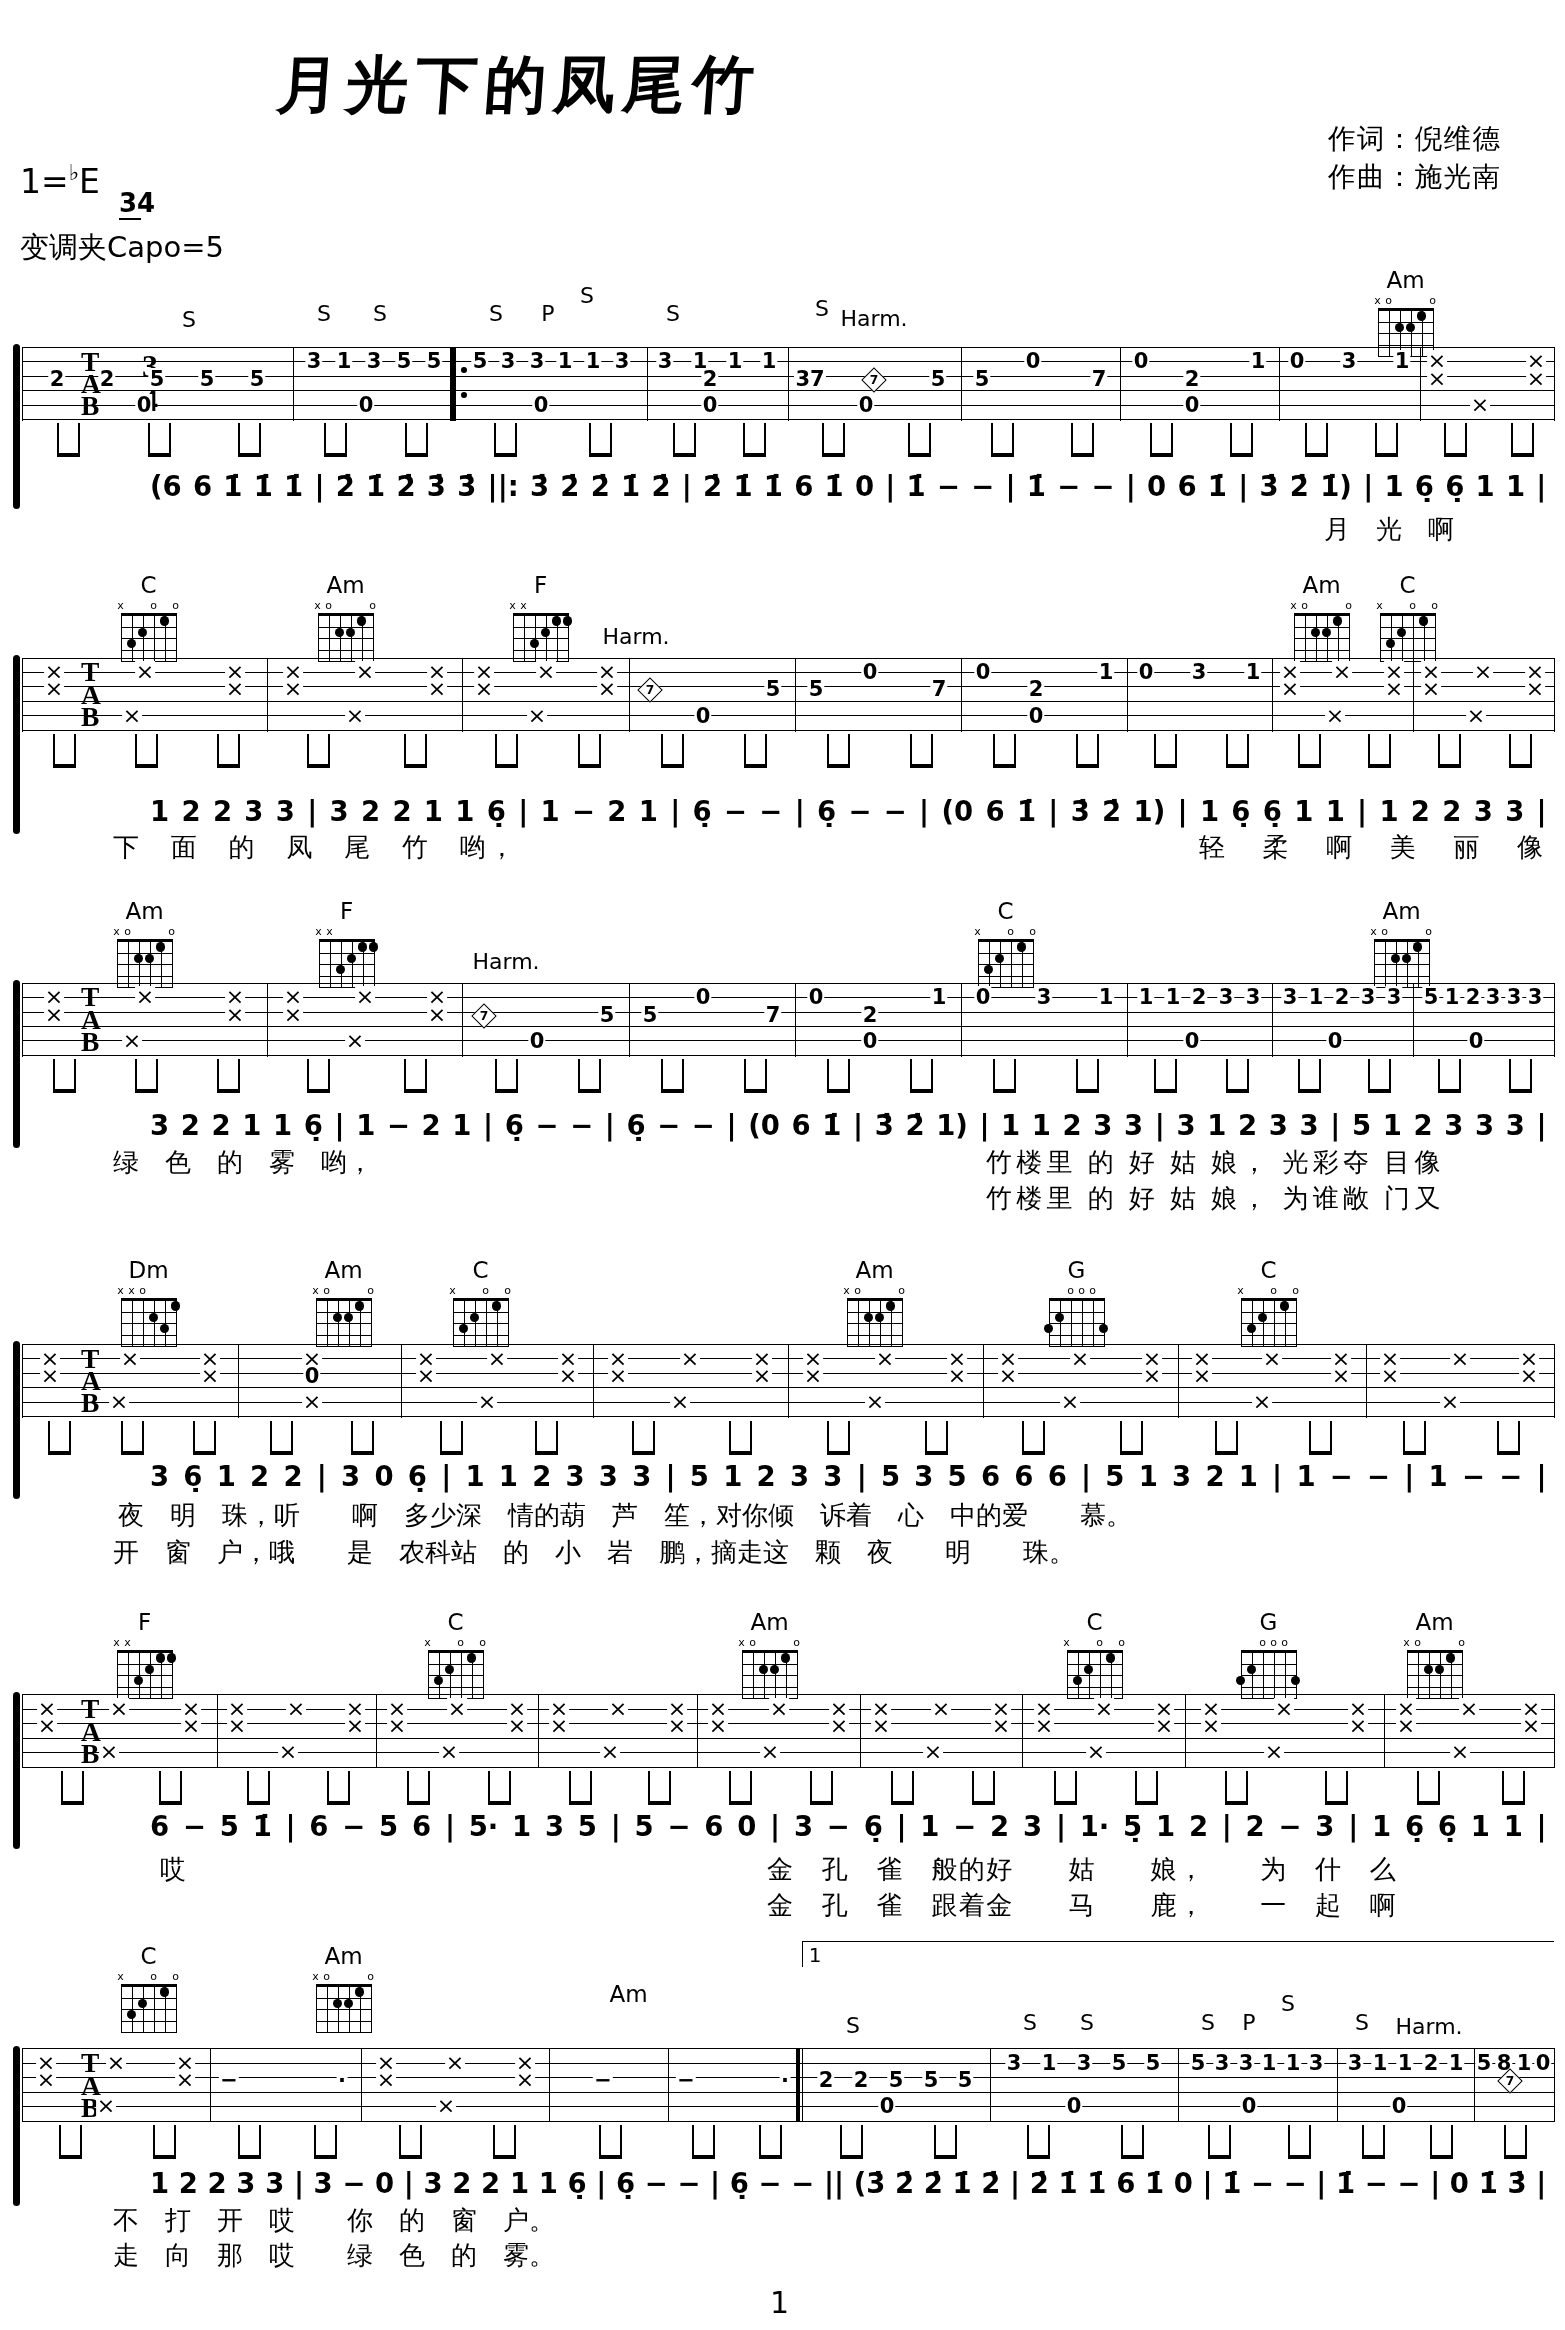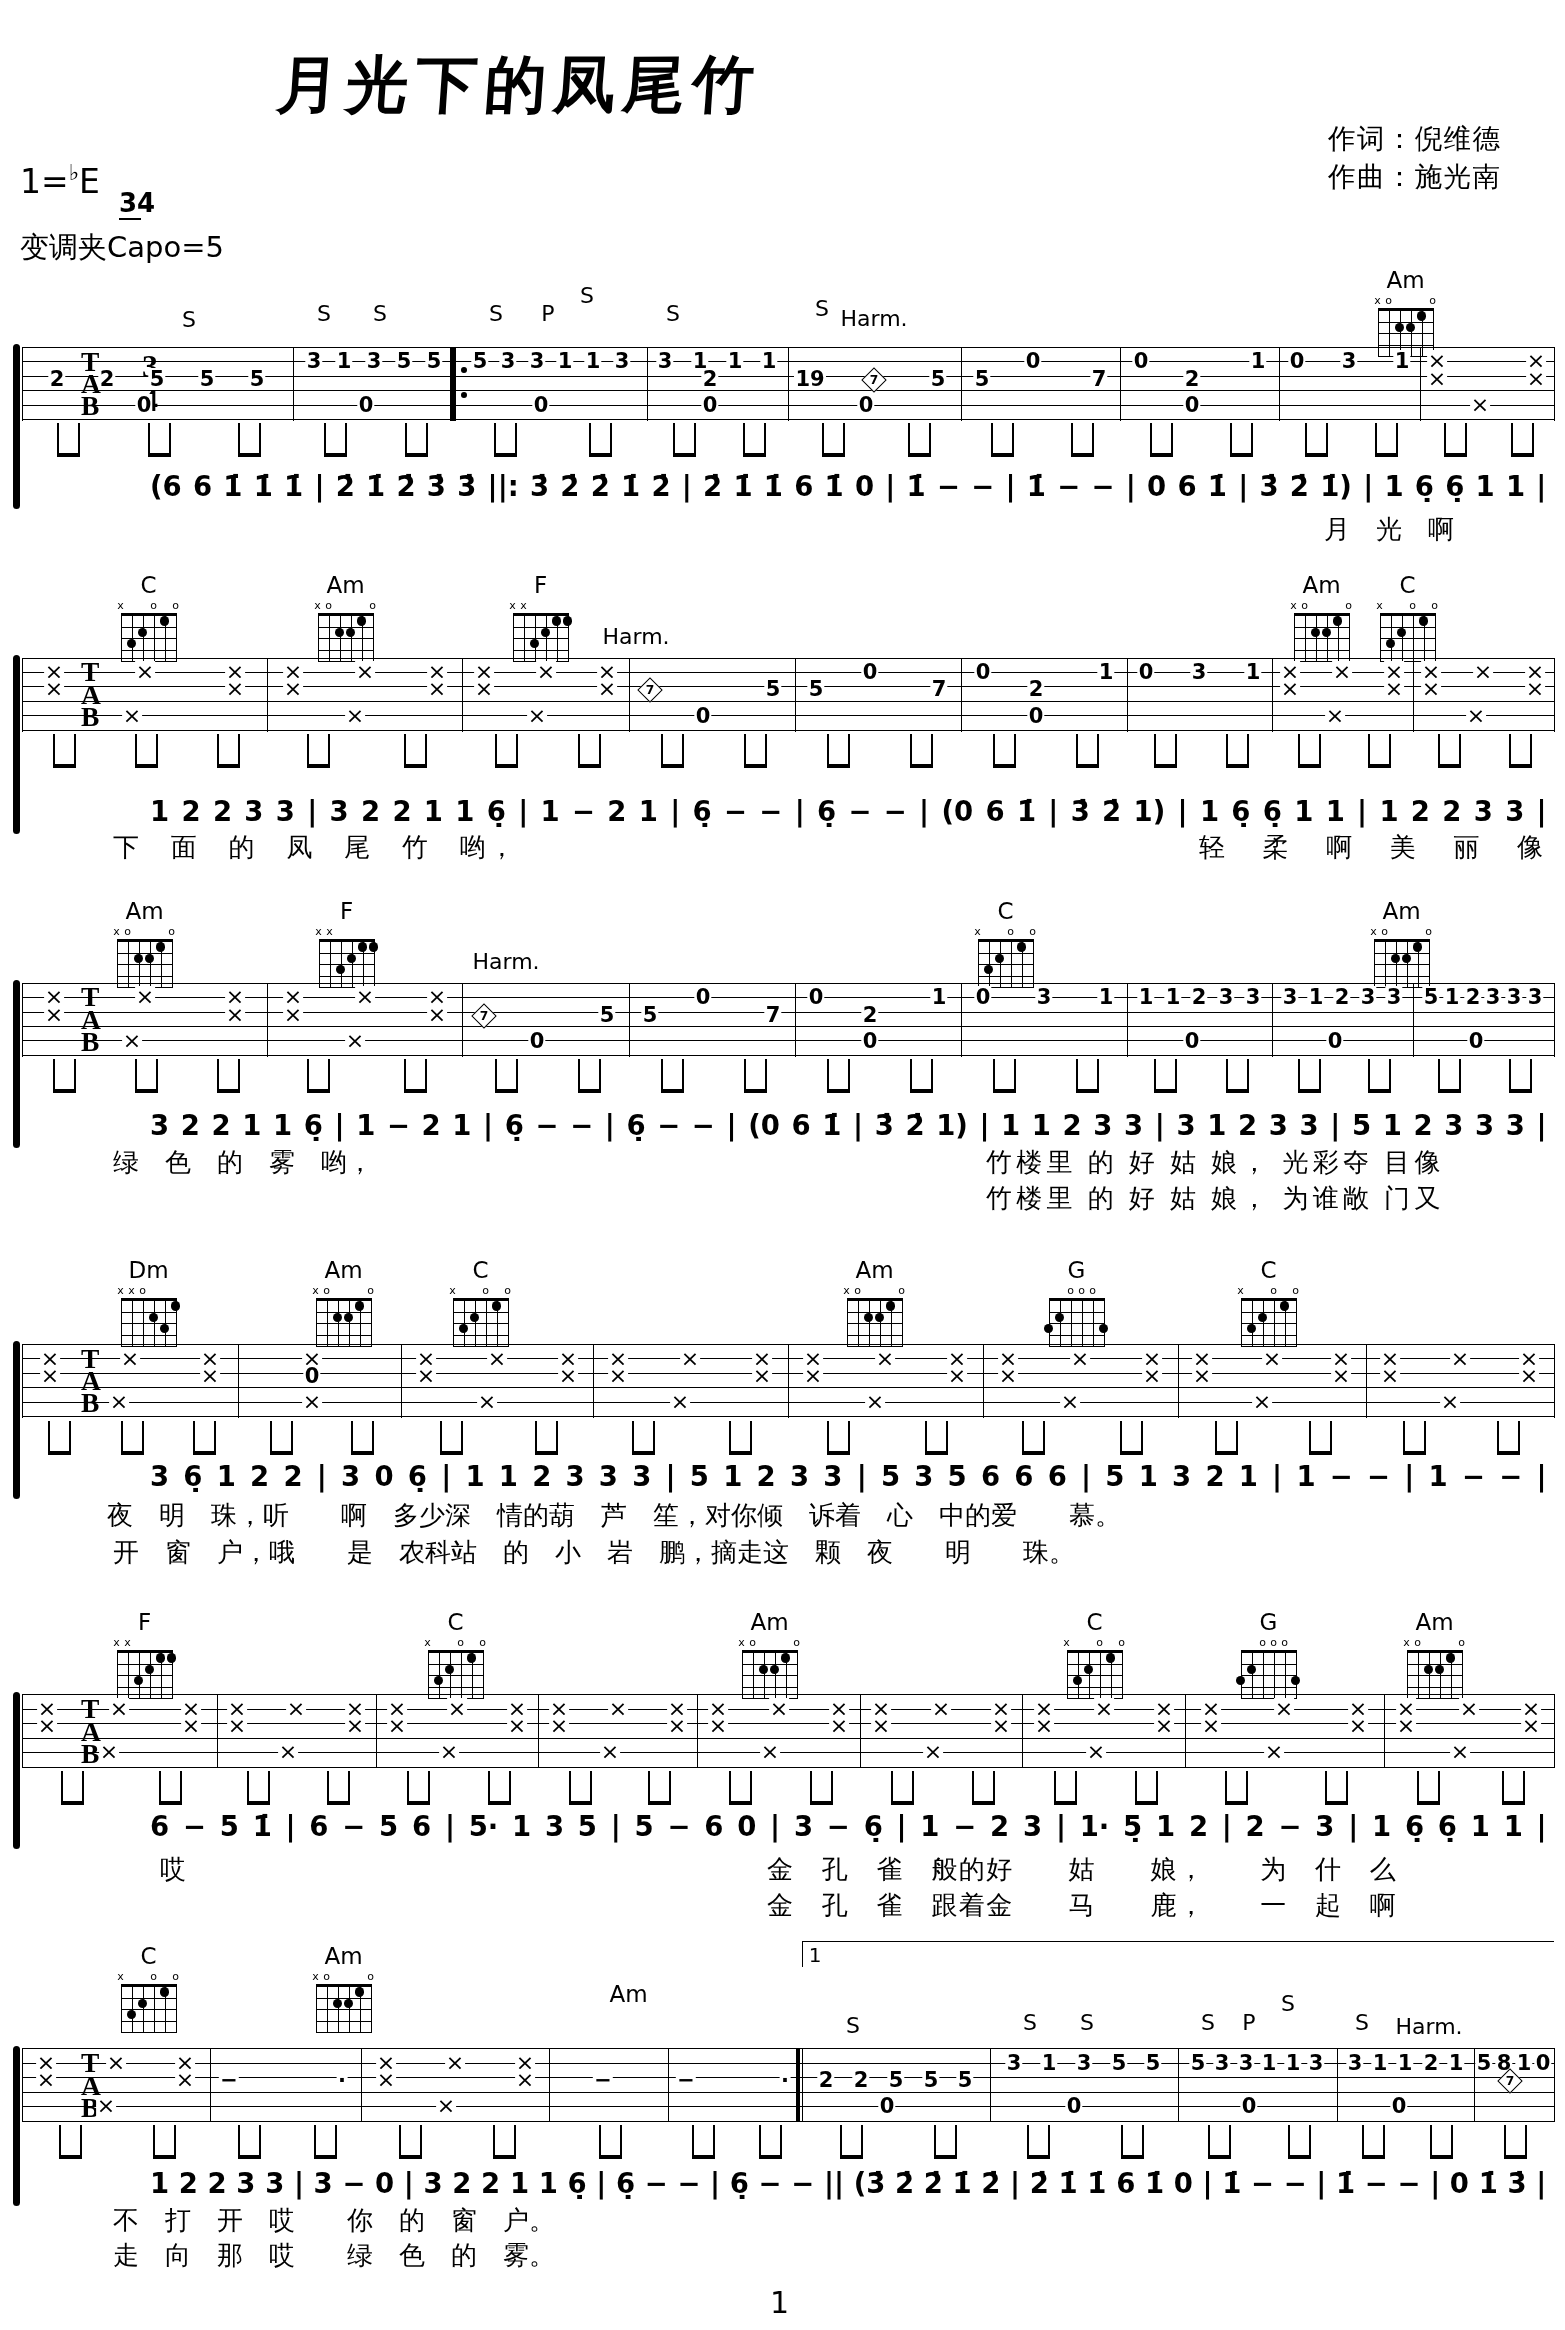--- a/index.html
+++ b/index.html
@@ -136,21 +136,21 @@
       <div class="bar" style="left: 647px; top: 347px; height: 74px;"></div>
       <div class="note" style="left: 665px; top: 350px;">3</div>
       <div class="note" style="left: 700px; top: 350px;">1</div>
       <div class="note" style="left: 735px; top: 350px;">1</div>
       <div class="note" style="left: 769px; top: 350px;">1</div>
       <div class="note" style="left: 710px; top: 368px;">2</div>
       <div class="note" style="left: 710px; top: 394px;">0</div>
       <div class="bg" style="left: 673px; top: 423px;"></div>
       <div class="bg" style="left: 743px; top: 423px;"></div>
       <div class="bar" style="left: 788px; top: 347px; height: 74px;"></div>
-      <div class="note" style="left: 810px; top: 368px;">19</div>
+      <div class="note" style="left: 810px; top: 368px;">37</div>
       <div class="dia" style="left: 874px; top: 371px;">
         <span>7</span>
       </div>
       <div class="note" style="left: 938px; top: 368px;">5</div>
       <div class="note" style="left: 866px; top: 394px;">0</div>
       <div class="bg" style="left: 822px; top: 423px;"></div>
       <div class="bg" style="left: 908px; top: 423px;"></div>
       <div class="bar" style="left: 961px; top: 347px; height: 74px;"></div>
       <div class="note" style="left: 1033px; top: 350px;">0</div>
       <div class="note" style="left: 982px; top: 368px;">5</div>
@@ -1032,21 +1032,21 @@
         <span>|</span>
         <span>1</span>
         <span>−</span>
         <span>−</span>
         <span>|</span>
         <span>1</span>
         <span>−</span>
         <span>−</span>
         <span>|</span>
       </div>
-      <div class="lyric" style="left: 107px; top: 1503px; letter-spacing: 0px;">夜　明　珠，听　　啊　多少深　情的葫　芦　笙，对你倾　诉着　心　中的爱　　慕。</div>
+      <div class="lyric" style="left: 118px; top: 1503px; letter-spacing: 0px;">夜　明　珠，听　　啊　多少深　情的葫　芦　笙，对你倾　诉着　心　中的爱　　慕。</div>
       <div class="lyric" style="left: 113px; top: 1540px; letter-spacing: 0px;">开　窗　户，哦　　是　农科站　的　小　岩　鹏，摘走这　颗　夜　　明　　珠。</div>
       <div class="brace" style="top: 1692px; height: 157px;"></div>
       <div class="staffline" style="left: 22px; top: 1694px; width: 1532px;"></div>
       <div class="staffline" style="left: 22px; top: 1709px; width: 1532px;"></div>
       <div class="staffline" style="left: 22px; top: 1723px; width: 1532px;"></div>
       <div class="staffline" style="left: 22px; top: 1738px; width: 1532px;"></div>
       <div class="staffline" style="left: 22px; top: 1752px; width: 1532px;"></div>
       <div class="staffline" style="left: 22px; top: 1767px; width: 1532px;"></div>
       <div class="tabclef" style="left: 81px; top: 1695px;">T</div>
       <div class="tabclef" style="left: 81px; top: 1718px;">A</div>

